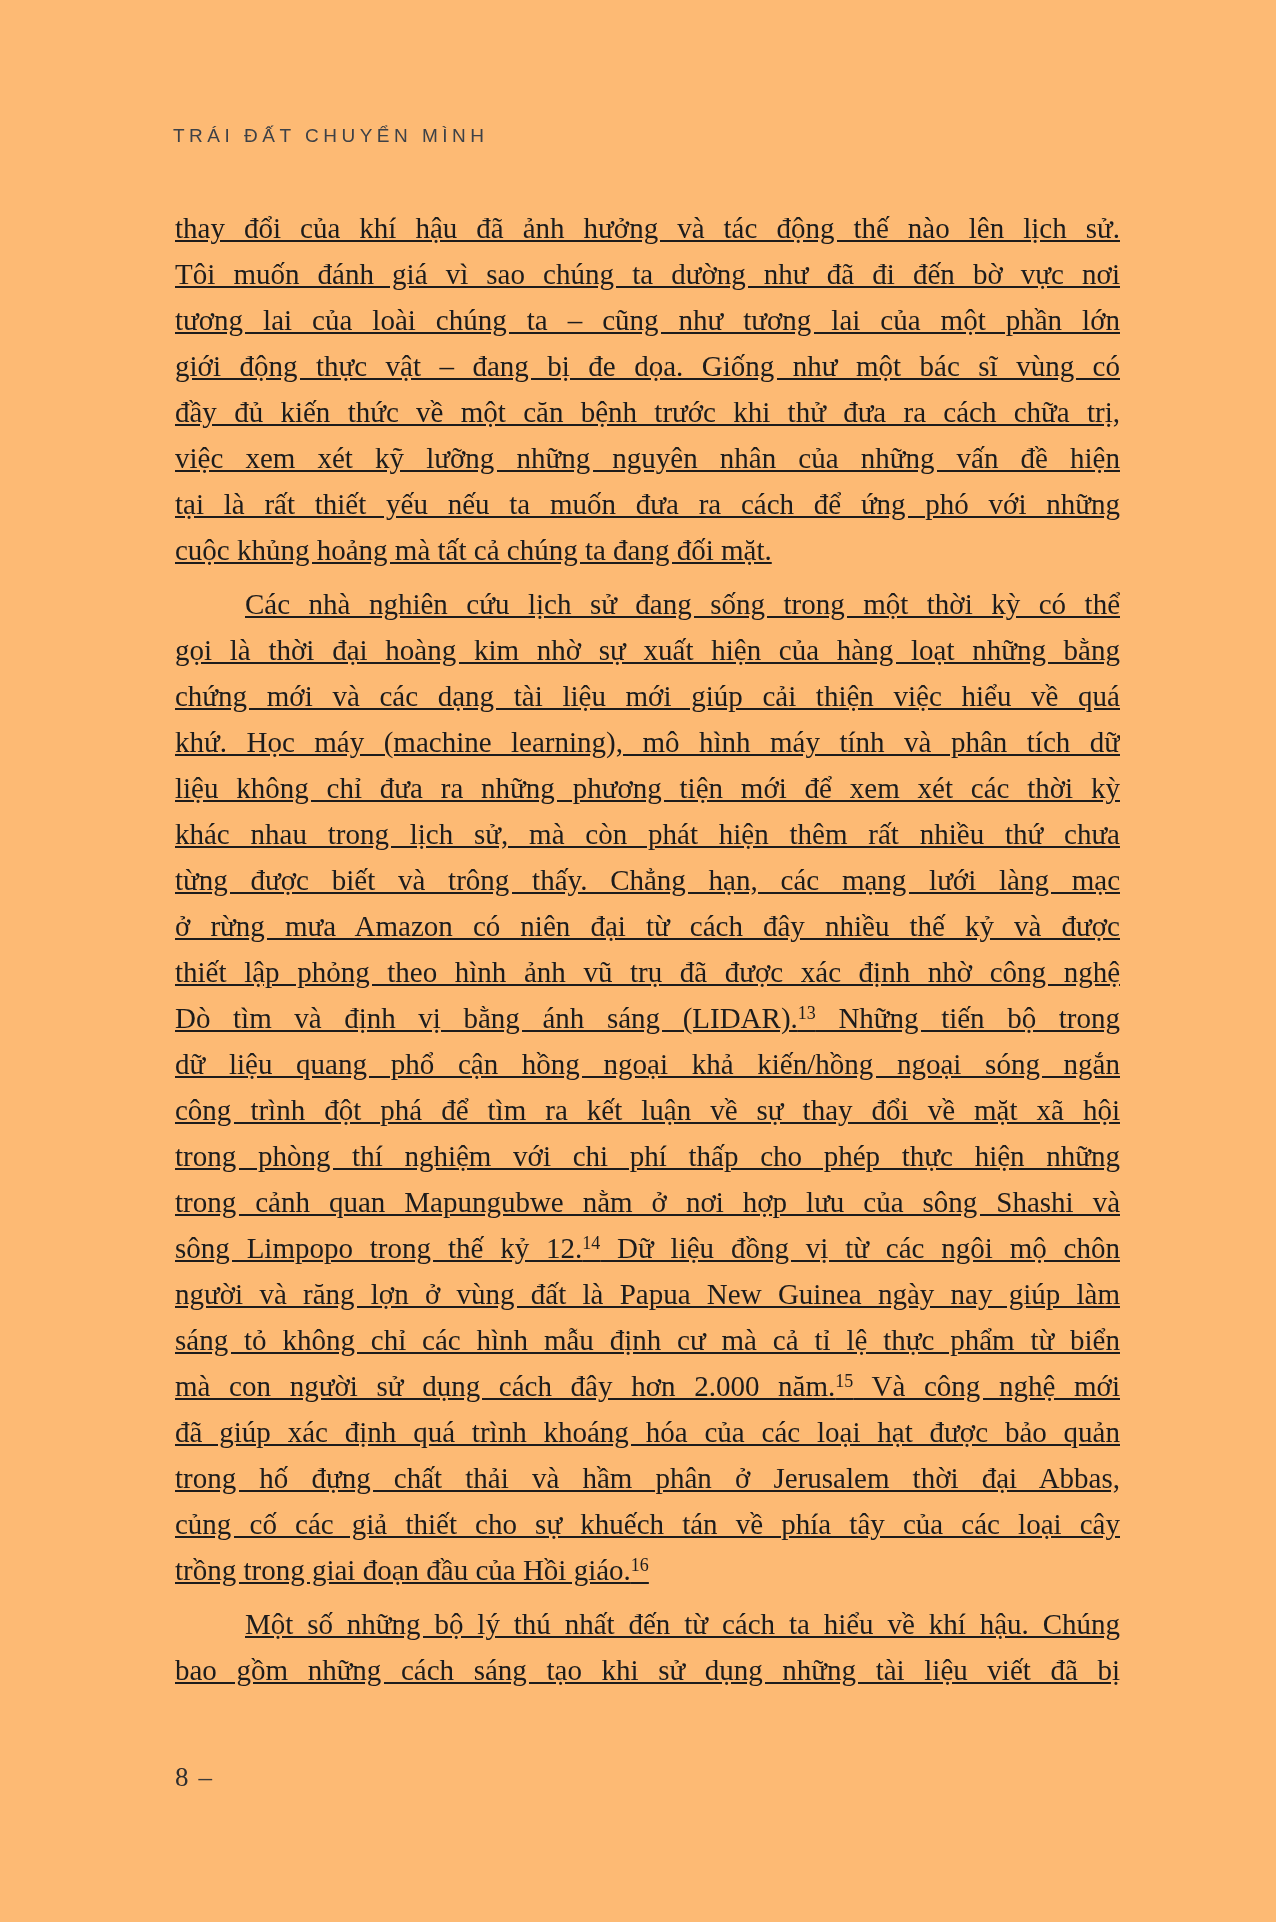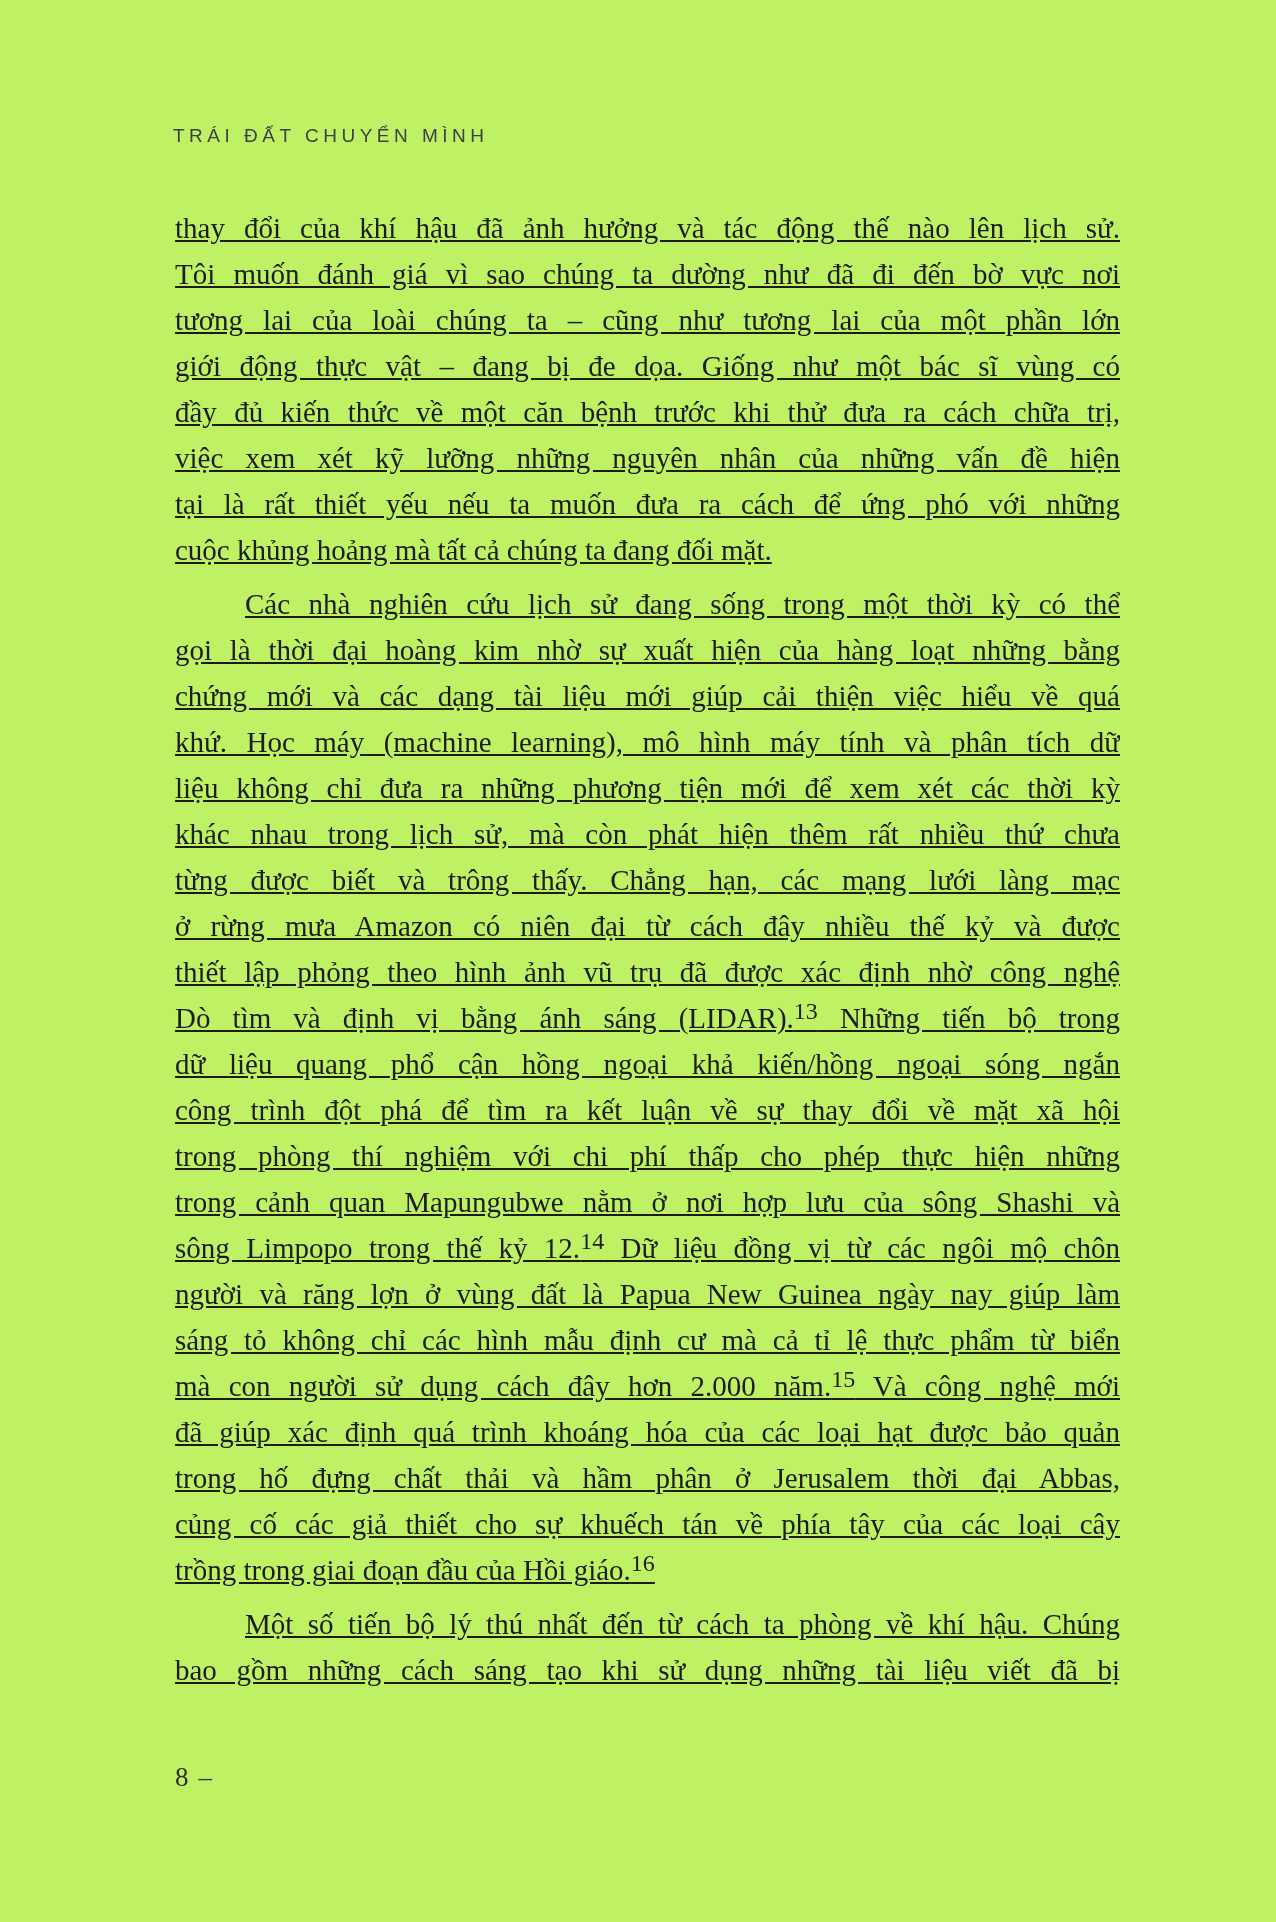--- a/index.html
+++ b/index.html
@@ -1,20 +1,20 @@
 <!DOCTYPE html>
 <html><head>
 <meta charset="utf-8">
 <style>
   html,body { margin:0; padding:0; background:#e8e8e8; }
   .page {
     position:relative;
     width:1276px; height:1922px;
     margin:0 auto;
-    background:#bef264;
+    background:#fdba74;
     font-family:"Liberation Serif","DejaVu Serif",serif;
     overflow:hidden;
   }
   .running-header {
     position:absolute;
     left:173px; top:125px;
     font-family:"Liberation Sans","DejaVu Sans",sans-serif;
     font-size:19px;
     font-weight:400;
     letter-spacing:4.5px;
@@ -37,21 +37,21 @@
     overflow:hidden;
     text-align:justify;
     text-align-last:justify;
   }
   .line.first-indent { padding-left:70px; }
   .line.last {
     text-align:left;
     text-align-last:left;
   }
   .sup {
-    font-size:24px;
+    font-size:18px;
     vertical-align:9px;
     line-height:0;
   }
   .page-footer {
     position:absolute;
     left:175px; top:1762px;
     font-size:27px;
     color:#2f2e2e;
     letter-spacing:1px;
   }
@@ -92,21 +92,21 @@
         <div class="line"><span>sông Limpopo trong thế kỷ 12.</span><span class="sup">14</span><span> Dữ liệu đồng vị từ các ngôi mộ chôn</span></div>
         <div class="line"><span>người và răng lợn ở vùng đất là Papua New Guinea ngày nay giúp làm</span></div>
         <div class="line"><span>sáng tỏ không chỉ các hình mẫu định cư mà cả tỉ lệ thực phẩm từ biển</span></div>
         <div class="line"><span>mà con người sử dụng cách đây hơn 2.000 năm.</span><span class="sup">15</span><span> Và công nghệ mới</span></div>
         <div class="line"><span>đã giúp xác định quá trình khoáng hóa của các loại hạt được bảo quản</span></div>
         <div class="line"><span>trong hố đựng chất thải và hầm phân ở Jerusalem thời đại Abbas,</span></div>
         <div class="line"><span>củng cố các giả thiết cho sự khuếch tán về phía tây của các loại cây</span></div>
         <div class="line last"><span>trồng trong giai đoạn đầu của Hồi giáo.</span><span class="sup">16</span></div>
       </div>
       <div class="para">
-        <div class="line first-indent"><span>Một số tiến bộ lý thú nhất đến từ cách ta phòng về khí hậu. Chúng</span></div>
+        <div class="line first-indent"><span>Một số những bộ lý thú nhất đến từ cách ta hiểu về khí hậu. Chúng</span></div>
         <div class="line"><span>bao gồm những cách sáng tạo khi sử dụng những tài liệu viết đã bị</span></div>
       </div>
     </main>
 
   <div class="page-footer">
     <span>8</span><span class="dash">–</span>
   </div>
 </div>
 
 </body></html>

